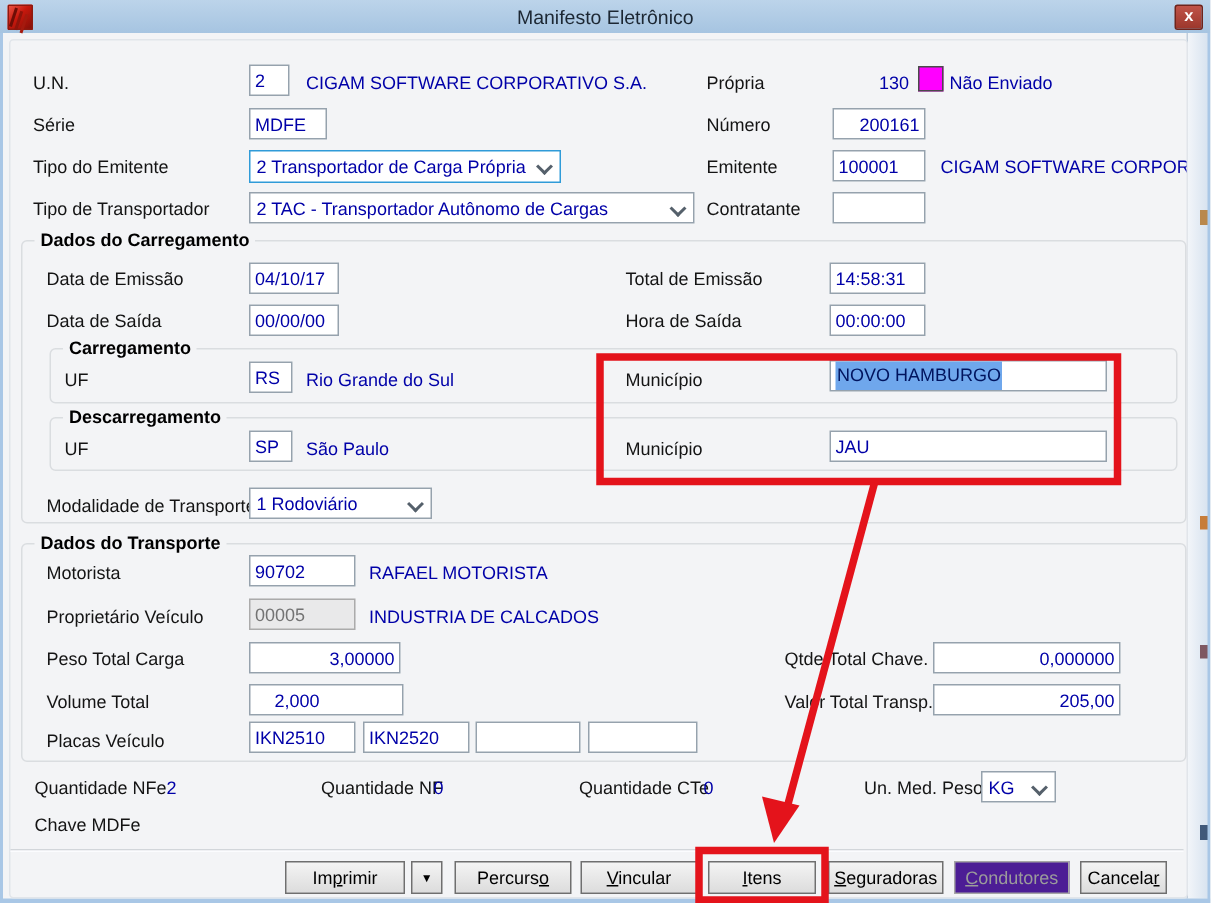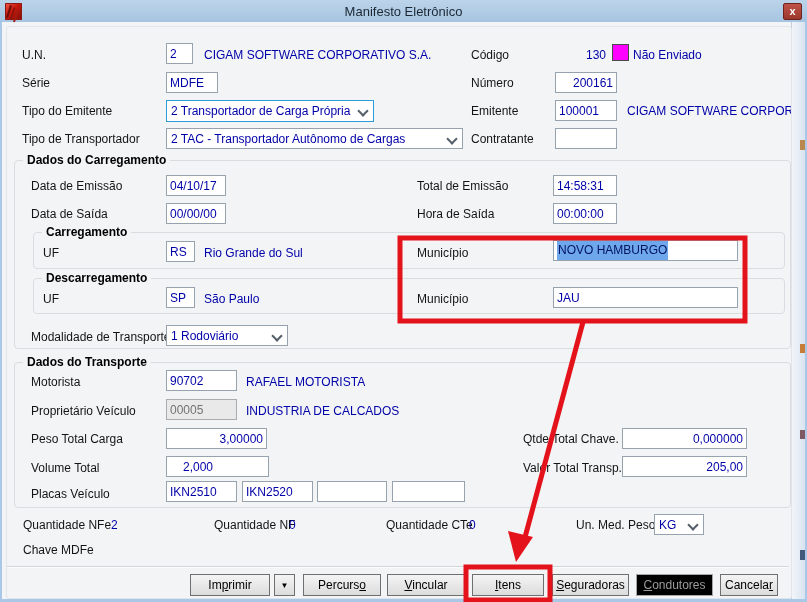--- a/index.html
+++ b/index.html
@@ -52,21 +52,21 @@
      border-right:2px solid #55606b;border-bottom:2px solid #55606b;transform:rotate(45deg);}
   .grp{position:absolute;border:1px solid #dadde0;border-radius:4px;}
   .grp>.lg{position:absolute;top:-8px;left:8px;background:#f3f4f6;padding:0 4px;
      font-weight:700;color:#000;white-space:nowrap;}
   .swatch{position:absolute;width:15px;height:15px;background:var(--magenta,#f0f);
      border:1px solid #4a4a4a;}
   .btn{position:absolute;height:22px;box-sizing:border-box;
      background:linear-gradient(#f4f4f4,#dcdcdc);border:1px solid #6f6f6f;
      font-family:"Liberation Sans",sans-serif;font-size:12px;color:#000;
      text-align:center;line-height:19px;padding:0;cursor:default;}
-  .btn.dis{color:#9b9b9b;border-color:#a5a5a5;background:#000000;}
+  .btn.dis{color:#9b9b9b;border-color:#a5a5a5;background:#4c1d95;}
   u{text-decoration:underline;}
   
   #annotations{position:absolute;left:0;top:0;width:807px;height:602px;
      pointer-events:none;z-index:50;}
   .ann{stroke:var(--annotation_red,#e4131b);fill:none;stroke-width:5;}
   .ann-fill{fill:var(--annotation_red,#e4131b);stroke:none;}
 </style>
 </head>
 <body>
 
@@ -103,21 +103,21 @@
     <span>2 Transportador de Carga Própria</span>
     <span class="chev"></span>
   </div>
 
   <div class="L" style="left:22px;top:132px">Tipo de Transportador</div>
   <div class="combo" style="left:166px;top:128px;width:297px">
     <span>2 TAC - Transportador Autônomo de Cargas</span>
     <span class="chev"></span>
   </div>
 
-  <div class="L" style="left:471px;top:48px">Código</div>
+  <div class="L" style="left:471px;top:48px">Própria</div>
   <div class="L B" style="left:560px;top:48px;width:46px;text-align:right">130</div>
   <div class="swatch" style="left:612px;top:44px"></div>
   <div class="L B" style="left:633px;top:48px">Não Enviado</div>
 
   <div class="L" style="left:471px;top:76px">Número</div>
   <input class="T r" style="left: 555px; top: 72px; width: 62px;" value="200161">
 
   <div class="L" style="left:471px;top:104px">Emitente</div>
   <input class="T" style="left: 555px; top: 100px; width: 62px;" value="100001">
   <div class="L B clip" style="left:627px;top:104px;width:164px">CIGAM SOFTWARE CORPORATIV</div>

